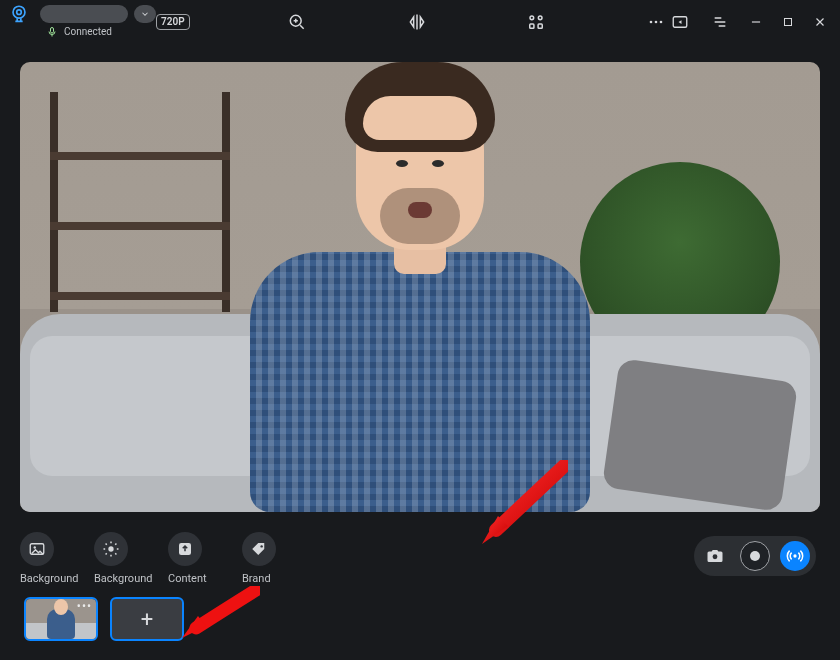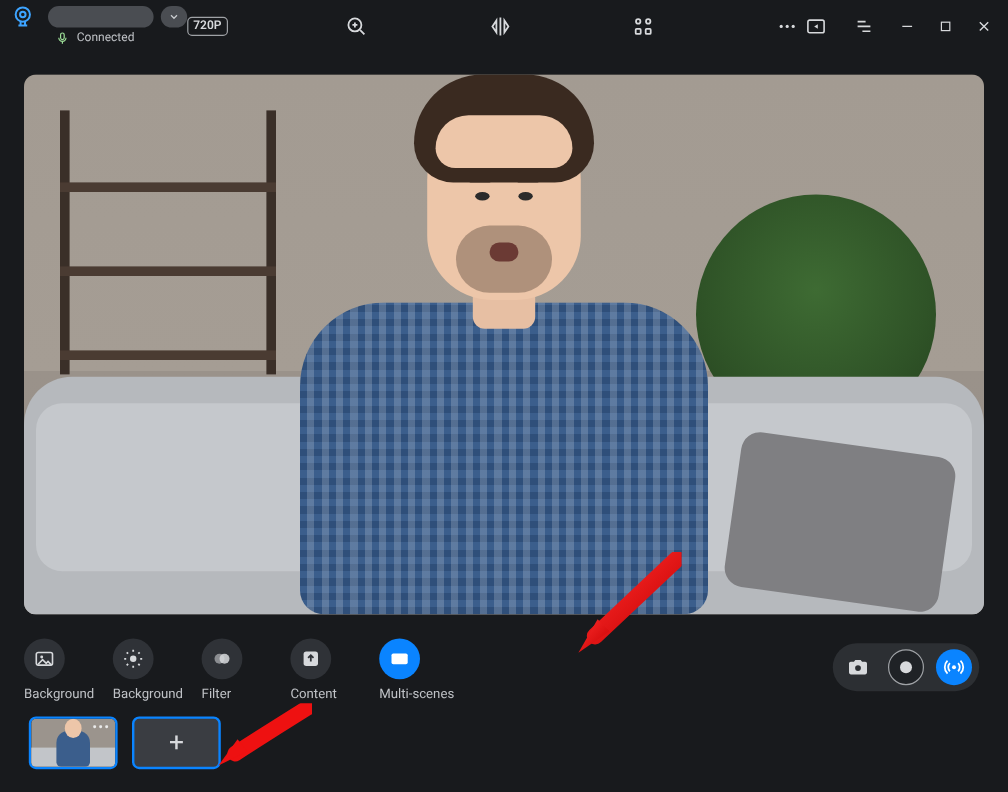--- a/index.html
+++ b/index.html
@@ -217,43 +217,35 @@
           <div class="circ">
             <svg width="20" height="20" viewBox="0 0 24 24" fill="none" stroke="#d7d9dc" stroke-width="1.8">
               <circle cx="12" cy="12" r="3.2" fill="#d7d9dc" stroke="none"></circle>
               <path d="M12 3v2M12 19v2M3 12h2M19 12h2M5.5 5.5l1.4 1.4M17.1 17.1l1.4 1.4M18.5 5.5l-1.4 1.4M6.9 17.1l-1.4 1.4"></path>
             </svg>
           </div>
                <div class="lbl">Background</div>
         </div>
         <div class="tool">
           <div class="circ">
-            <svg width="20" height="20" viewBox="0 0 24 24" fill="#d7d9dc">
-              <circle cx="9.5" cy="12" r="5" opacity="0.55"></circle>
-              <circle cx="14.5" cy="12" r="5" opacity="0.85"></circle>
-            </svg>
-          </div>
-               <div class="lbl">Filter</div>
-        </div>
-        <div class="tool">
-          <div class="circ">
             <svg width="18" height="18" viewBox="0 0 24 24" fill="none" stroke="#d7d9dc" stroke-width="1.8">
               <rect x="4" y="4" width="16" height="16" rx="3" fill="#d7d9dc" stroke="none"></rect>
               <path d="M12 15V8M9 11l3-3 3 3" stroke="#2f3237" stroke-width="2"></path>
             </svg>
           </div>
                <div class="lbl">Content</div>
         </div>
-        <div class="tool active">
-          <div class="circ">
-            <svg width="18" height="18" viewBox="0 0 24 24" fill="#fff">
-              <rect x="3" y="6" width="18" height="12" rx="2"></rect>
-            </svg>
-          </div>
-               <div class="lbl">Multi-scenes</div>
+        <div class="tool">
+          <div class="circ">
+            <svg width="18" height="18" viewBox="0 0 24 24" fill="#d7d9dc">
+              <path d="M3 12l8-8h8v8l-8 8z"></path>
+              <circle cx="15.5" cy="8.5" r="1.6" fill="#2f3237"></circle>
+            </svg>
+          </div>
+               <div class="lbl">Brand</div>
         </div>
       </div>
 
     <div class="right-cluster">
       <div class="rc-btn">
         <svg width="18" height="18" viewBox="0 0 24 24" fill="currentColor">
             <path d="M9 4h6l1.5 2H20a2 2 0 0 1 2 2v10a2 2 0 0 1-2 2H4a2 2 0 0 1-2-2V8a2 2 0 0 1 2-2h3.5z"></path>
             <circle cx="12" cy="13" r="3.2" fill="#2c2f33"></circle>
           </svg>
       </div>

